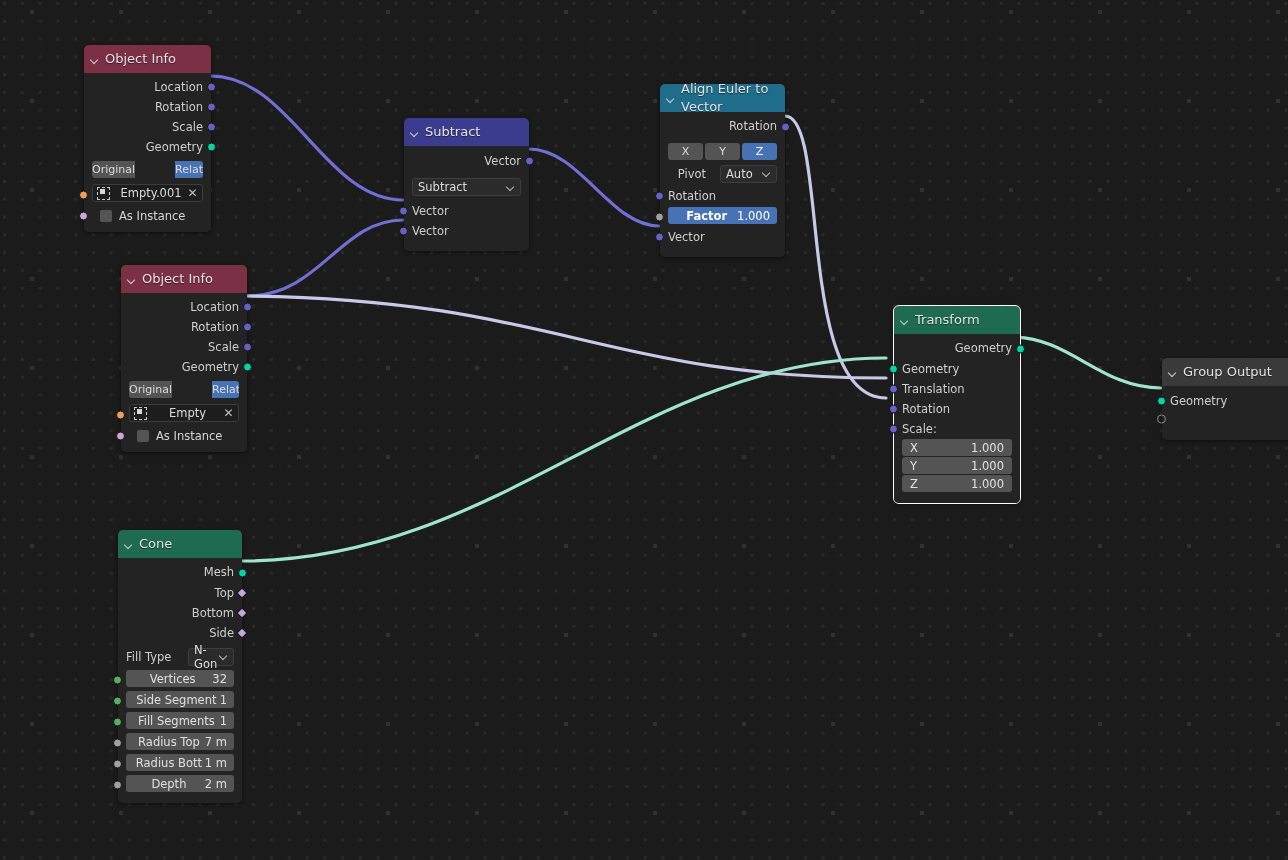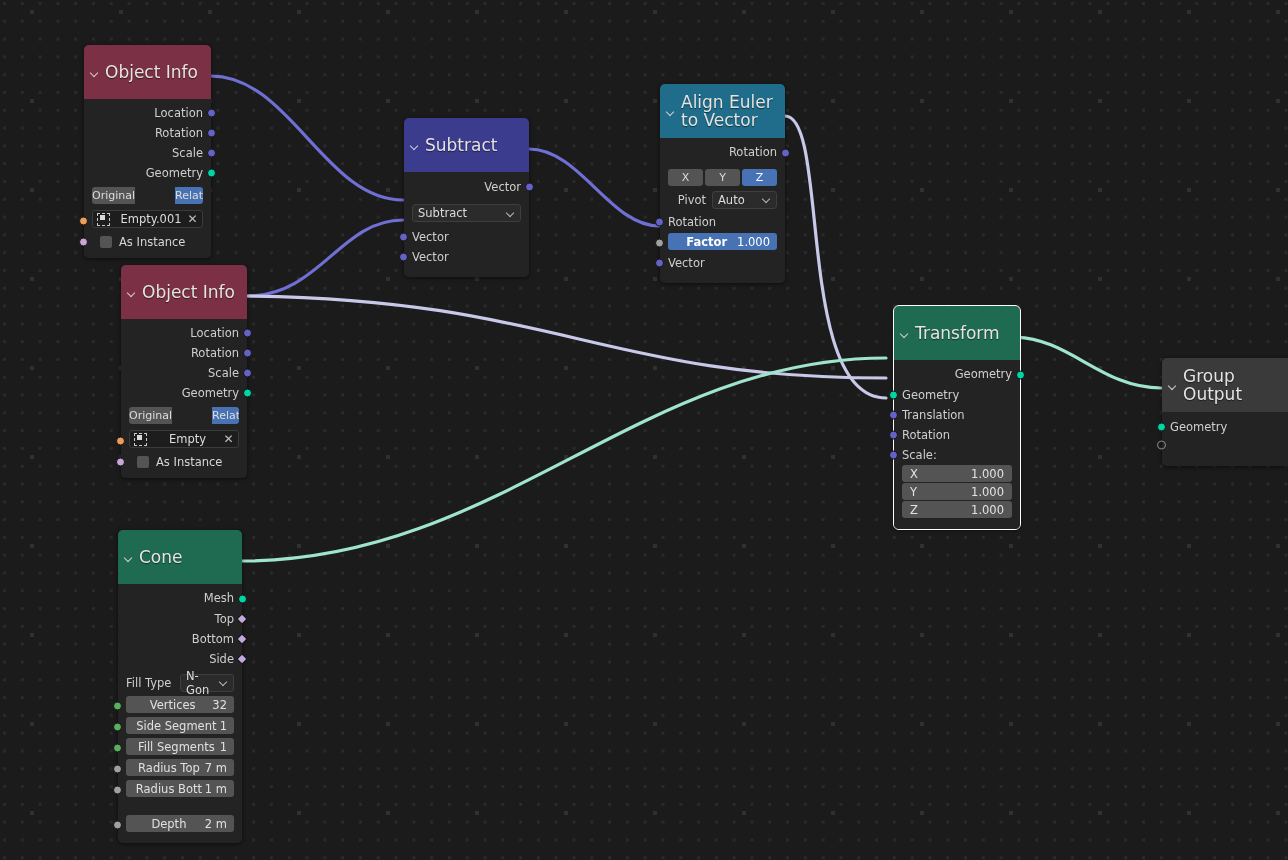--- a/index.html
+++ b/index.html
@@ -42,25 +42,25 @@
   .node.selected {
     outline: 1.5px solid #ffffff;
     outline-offset: 0px;
     border-radius: 5px;
     margin-left: 8px;
   }
   .node-header {
     height: 18px;
     line-height: 18px;
     border-radius: 5px 5px 0 0;
-    padding: 18px 6px;
+    padding: 5px 6px;
     display: flex;
     align-items: center;
     gap: 6px;
-    font-size: 17px;
+    font-size: 13px;
     color: #e4e4e4;
     text-shadow: 0 1px 1px rgba(0,0,0,0.55);
   }
   .chev {
     display: inline-block;
     width: 9px;
     height: 9px;
     position: relative;
     flex: none;
   }
@@ -225,21 +225,21 @@
     background: #545454;
     color: #dcdcdc;
     border-radius: 3px;
   }
   .xyz-row > div.on { background: #4772b3; color: #fff; }
   .labeled-row {
     display: flex;
     align-items: center;
     height: 19px;
     padding: 0 8px;
-    gap: 6px;
+    gap: 14px;
   }
   .labeled-row .lr-label {
     font-size: 11.5px;
     color: #cfcfcf;
     text-align: right;
   }
   .slider {
     display: flex;
     align-items: center;
     height: 17px;
@@ -567,21 +567,21 @@
           <span class="s-val">7 m</span>
         </div>
       </div>
       <div class="widget-row" style="margin-top:2px;">
         <span class="sock left" style="background:#a1a1a1; top:11px;"></span>
         <div class="slider grey">
           <span class="s-name">Radius Bott</span>
           <span class="s-val">1 m</span>
         </div>
       </div>
-      <div class="widget-row" style="margin-top:16px;">
+      <div class="widget-row" style="margin-top:2px;">
         <span class="sock left" style="background:#a1a1a1; top:11px;"></span>
         <div class="slider grey">
           <span class="s-name">Depth</span>
           <span class="s-val">2 m</span>
         </div>
       </div>
     </div>
   </div>
 
 </div>

